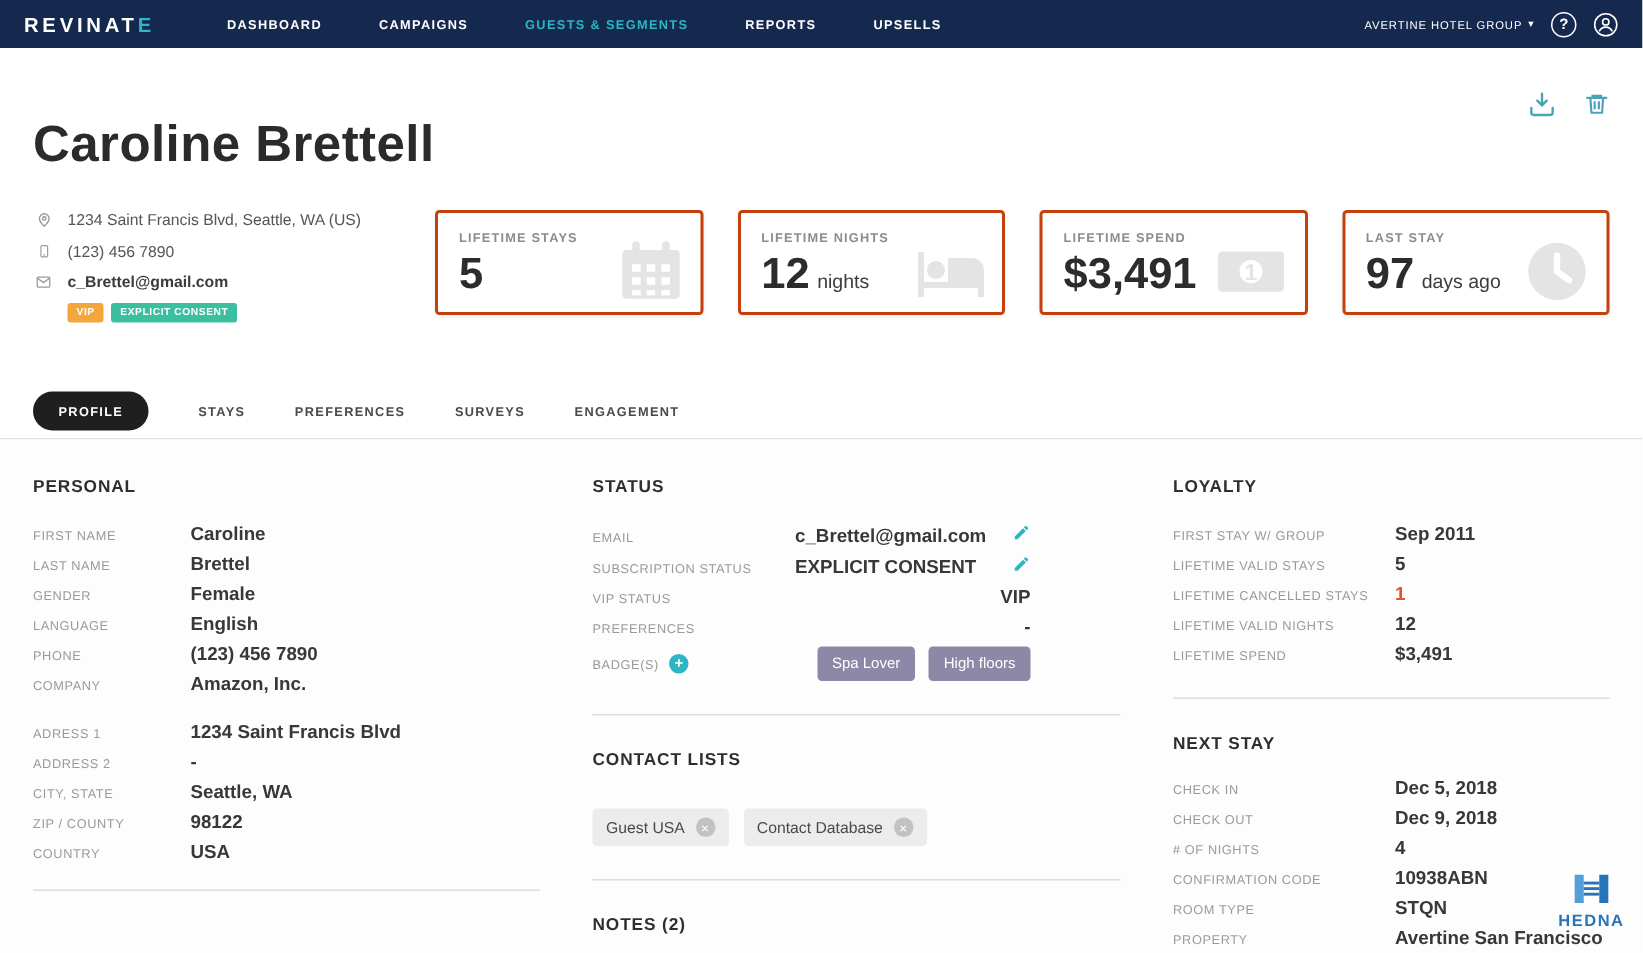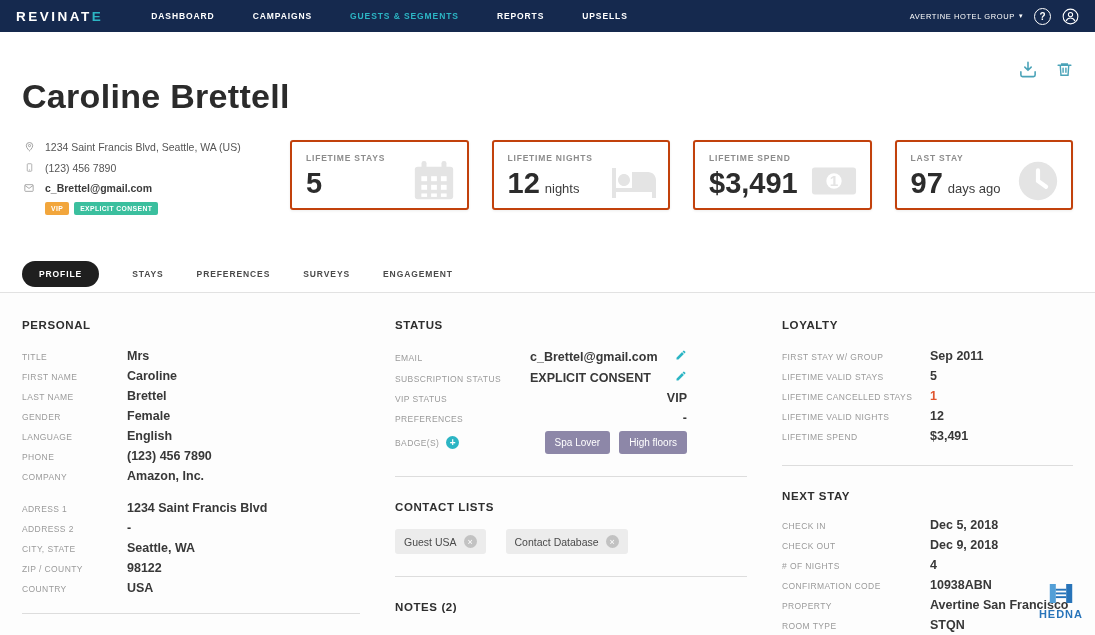--- a/index.html
+++ b/index.html
@@ -69,21 +69,21 @@
   .divider { border-top:1px solid #ddd; margin-top:22px; }
   .col1 .divider { margin-top:18px; }
   .pencil { margin-left:auto; cursor:pointer; display:flex; }
   .flabel.with-plus { display:flex; align-items:center; gap:7px; }
   .plus { width:13px; height:13px; background:#2cb5c4; border-radius:50%; color:#fff; font-size:10px;
     display:flex; align-items:center; justify-content:center; cursor:pointer; font-weight:bold; }
   .badges-row { align-items:center; margin-top:4px; }
   .pchip { background:#8d87a8; color:#fff; font-size:10px; padding:6px 10px; border-radius:3px; cursor:pointer; }
   .chip-group { display:flex; gap:9px; }
   .sub-section h2 { margin-bottom:16px; }
-  .gchips { display:flex; gap:20px; margin-top:16px; }
+  .gchips { display:flex; gap:10px; margin-top:26px; }
   .gchip { background:#ececec; border-radius:3px; padding:6px 9px; font-size:10.5px; color:#4a4a4a;
     display:flex; align-items:center; gap:7px; cursor:pointer; }
   .chip-x { width:13px; height:13px; background:#c2c2c2; border-radius:50%; color:#fff; font-size:9px;
     display:flex; align-items:center; justify-content:center; cursor:pointer; }
   .mt24 { margin-top:24px; }
 
   
   .hedna { position:absolute; right:12px; bottom:12px; text-align:center; opacity:0.95; }
   .hedna-text { color:#1d6db6; font-weight:bold; font-size:11px; letter-spacing:1px; margin-top:1px; }
 </style>
@@ -246,24 +246,20 @@
     <span class="tab">PREFERENCES</span>
     <span class="tab">SURVEYS</span>
     <span class="tab">ENGAGEMENT</span>
   </div>
 
   <div class="content">
 
     <div class="col col1">
       <h2>PERSONAL</h2>
       <div class="frow">
-          <span class="flabel">TITLE</span>
-          <span class="fvalue">Mrs</span>
-        </div>
-      <div class="frow">
           <span class="flabel">FIRST NAME</span>
           <span class="fvalue">Caroline</span>
         </div>
       <div class="frow">
           <span class="flabel">LAST NAME</span>
           <span class="fvalue">Brettel</span>
         </div>
       <div class="frow">
           <span class="flabel">GENDER</span>
           <span class="fvalue">Female</span>
@@ -401,26 +397,26 @@
           </div>
         <div class="frow">
             <span class="flabel"># OF NIGHTS</span>
             <span class="fvalue">4</span>
           </div>
         <div class="frow">
             <span class="flabel">CONFIRMATION CODE</span>
             <span class="fvalue">10938ABN</span>
           </div>
         <div class="frow">
+            <span class="flabel">ROOM TYPE</span>
+            <span class="fvalue">STQN</span>
+          </div>
+        <div class="frow">
             <span class="flabel">PROPERTY</span>
             <span class="fvalue">Avertine San Francisco</span>
-          </div>
-        <div class="frow">
-            <span class="flabel">ROOM TYPE</span>
-            <span class="fvalue">STQN</span>
           </div>
       </div>
     </div>
   </div>
 
   <div class="hedna">
     <svg width="26" height="19" viewBox="0 0 30 22">
       <rect x="2" y="0" width="7" height="22" fill="#4a9bd5"></rect>
       <rect x="21" y="0" width="7" height="22" fill="#1d6db6"></rect>
       <rect x="9" y="5.5" width="12" height="2.2" fill="#1d6db6"></rect>

